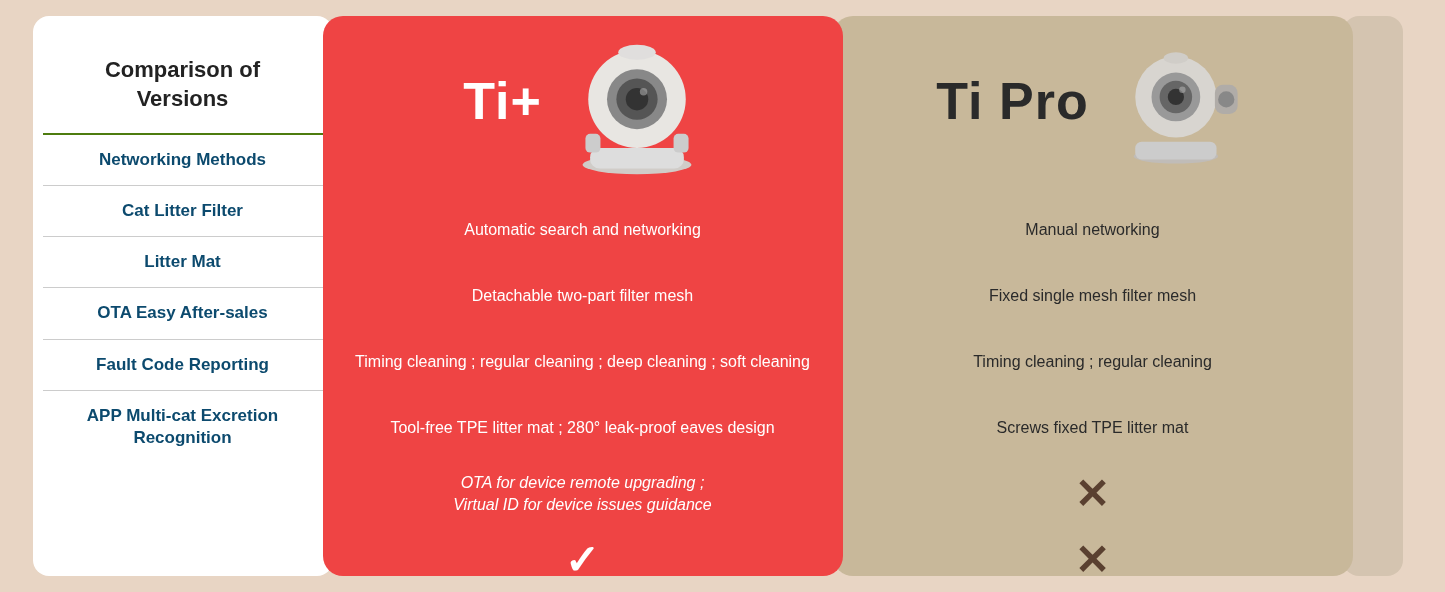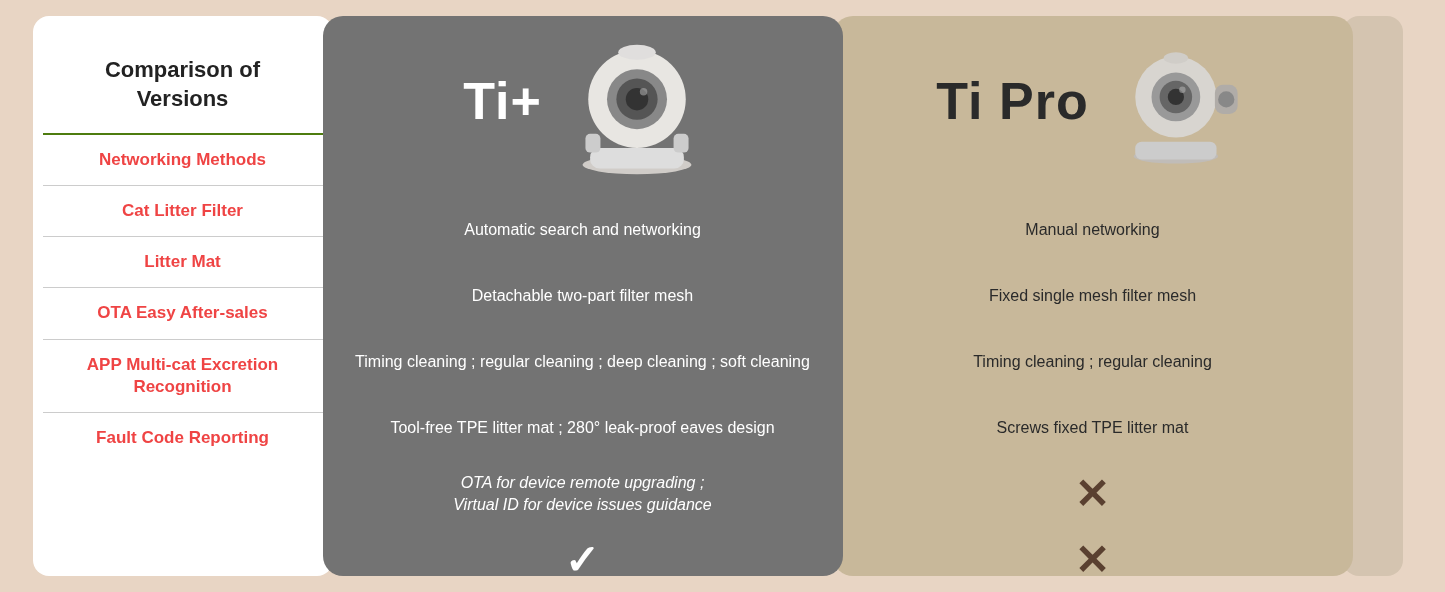--- a/index.html
+++ b/index.html
@@ -33,40 +33,40 @@
       flex-direction: column;
       justify-content: flex-start;
       z-index: 1;
     }
 
     .sidebar-item {
       padding: 14px 16px;
       text-align: center;
       font-size: 17px;
       font-weight: 600;
-      color: #ef4444;
+      color: #0c4a6e;
       border-bottom: 1.5px solid #ccc;
       line-height: 1.3;
     }
 
     .sidebar-item:first-child {
       font-size: 22px;
       font-weight: 700;
       color: #222;
       padding: 20px 16px 20px;
       border-bottom: 2px solid #4d7c0f;
     }
 
     .sidebar-item:last-child {
       border-bottom: none;
     }
 
     
     .ti-plus-card {
-      background-color: #737373;
+      background-color: #ef4444;
       border-radius: 20px;
       width: 520px;
       min-width: 520px;
       margin-left: -10px;
       padding: 0 20px 20px;
       display: flex;
       flex-direction: column;
       align-items: center;
       z-index: 2;
       position: relative;
@@ -183,22 +183,22 @@
 <body>
 
 <div class="main-container">
 
   <div class="sidebar">
     <div class="sidebar-item">Comparison of Versions</div>
     <div class="sidebar-item">Networking Methods</div>
     <div class="sidebar-item">Cat Litter Filter</div>
     <div class="sidebar-item">Litter Mat</div>
     <div class="sidebar-item">OTA Easy After-sales</div>
+    <div class="sidebar-item">Fault Code Reporting</div>
     <div class="sidebar-item">APP Multi-cat Excretion Recognition</div>
-    <div class="sidebar-item">Fault Code Reporting</div>
   </div>
 
   <div class="ti-plus-card">
     <div class="product-image-area">
       <span class="product-title">Ti+</span>
 
       <svg class="robot-img" viewBox="0 0 130 160" xmlns="http://www.w3.org/2000/svg">
 
         <ellipse cx="65" cy="148" rx="58" ry="10" fill="#d0ccc8"></ellipse>
         <rect x="15" y="130" width="100" height="22" rx="10" fill="#ddd"></rect>

